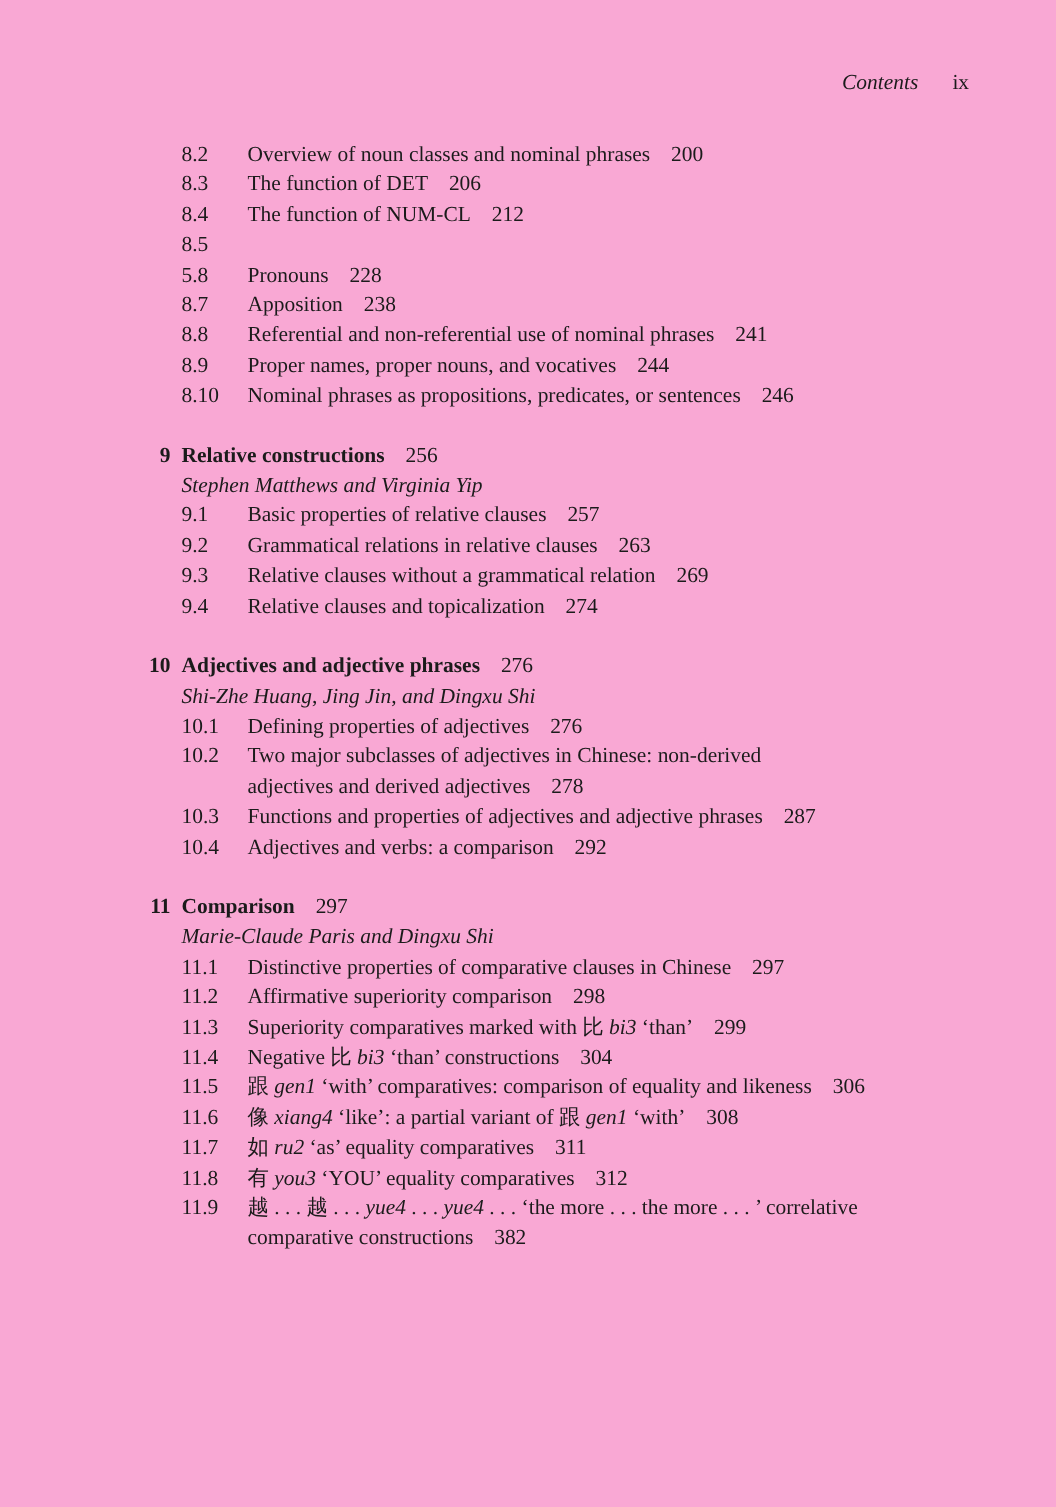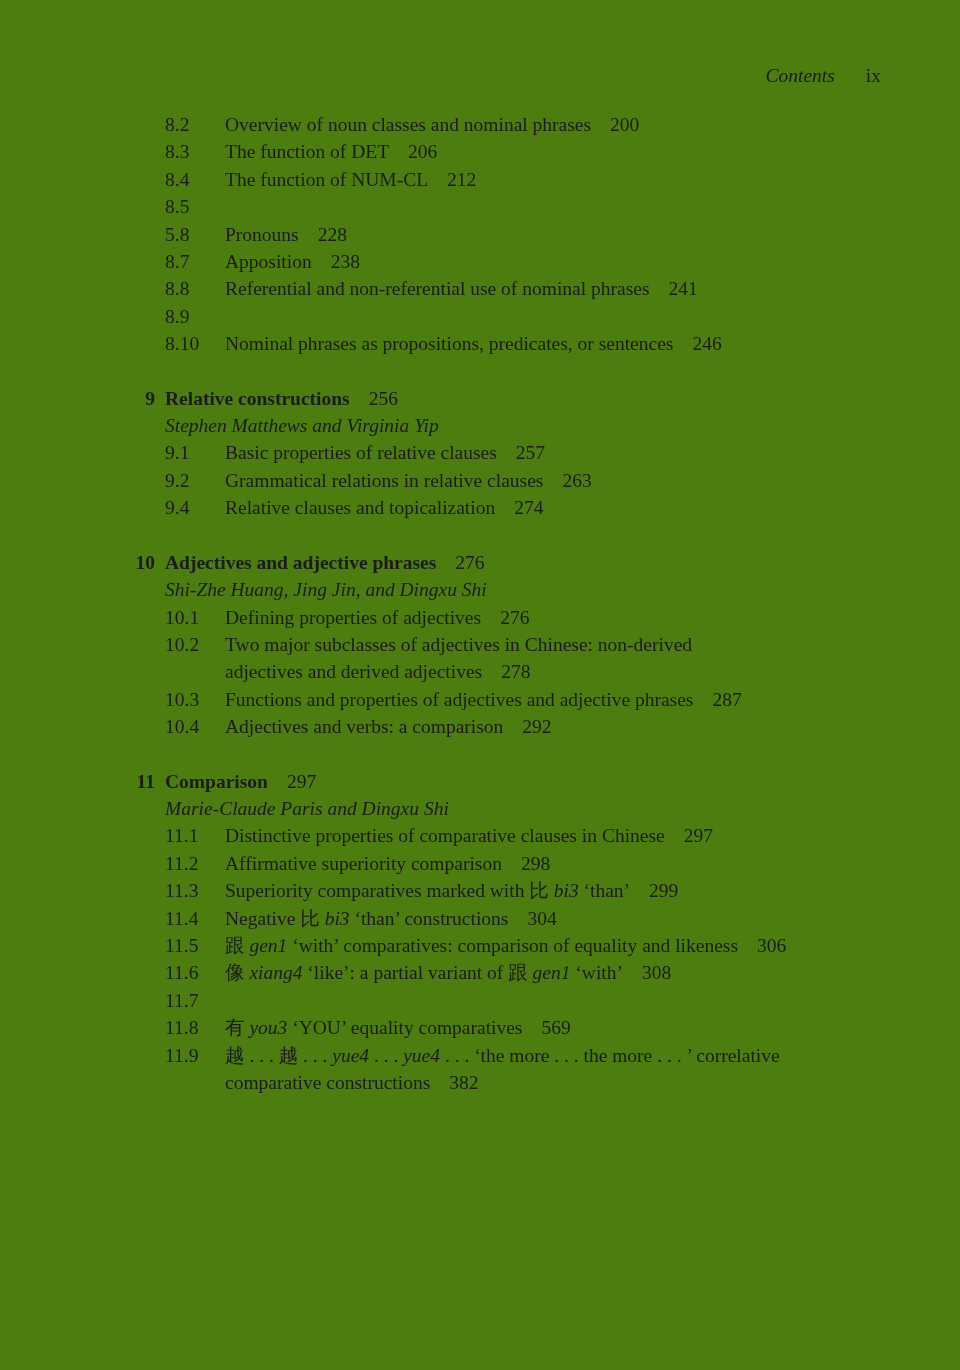--- a/index.html
+++ b/index.html
@@ -8,35 +8,35 @@
     background: #ffffff;
     color: #1b1b1b;
     font-family: "Liberation Serif", "DejaVu Serif", serif;
     font-size: 19.5px;
     line-height: 27.4px;
   }
   .page {
     position: relative;
     width: 960px; height: 1370px;
     overflow: hidden;
-    background: #4d7c0f;
+    background: #f9a8d4;
   }
   
   .running-head {
     position: absolute;
     top: 62px; right: 79px;
     white-space: nowrap;
   }
   .running-title { font-style: italic; }
   .folio { margin-left: 31px; }
 
   
   .toc {
     position: absolute;
-    top: 111px; left: 0; right: 0;
+    top: 127px; left: 0; right: 0;
   }
   .row { display: flex; align-items: baseline; }
   .sec { margin-left: 165px; }
   .sec .num { flex: 0 0 60px; }
   .sec .title { width: 660px; }
   .page-ref { margin-left: 19px; margin-top: 20px; }
 
   .chapter { margin-top: 27px; }
   .ch-row { display: flex; align-items: baseline; margin-left: 130px; font-weight: bold; }
   .ch-num { flex: 0 0 25px; text-align: right; }
@@ -78,20 +78,21 @@
         <div class="row sec">
     <span class="num">8.7</span>
     <span class="title"><span class="t">Apposition</span><span class="page-ref">238</span></span>
   </div>
         <div class="row sec">
     <span class="num">8.8</span>
     <span class="title"><span class="t">Referential and non-referential use of nominal phrases</span><span class="page-ref">241</span></span>
   </div>
         <div class="row sec">
     <span class="num">8.9</span>
+    <span class="title"><span class="t">Proper names, proper nouns, and vocatives</span><span class="page-ref">244</span></span>
   </div>
         <div class="row sec">
     <span class="num">8.10</span>
     <span class="title"><span class="t">Nominal phrases as propositions, predicates, or sentences</span><span class="page-ref">246</span></span>
   </div>
       </div>
     <div>
         <div class="chapter">
     <div class="row ch-row">
       <span class="ch-num">9</span>
@@ -99,20 +100,24 @@
     </div>
     <div class="authors">Stephen Matthews and Virginia Yip</div>
     <div class="sections">
             <div class="row sec">
     <span class="num">9.1</span>
     <span class="title"><span class="t">Basic properties of relative clauses</span><span class="page-ref">257</span></span>
   </div>
             <div class="row sec">
     <span class="num">9.2</span>
     <span class="title"><span class="t">Grammatical relations in relative clauses</span><span class="page-ref">263</span></span>
+  </div>
+            <div class="row sec">
+    <span class="num">9.3</span>
+    <span class="title"><span class="t">Relative clauses without a grammatical relation</span><span class="page-ref">269</span></span>
   </div>
             <div class="row sec">
     <span class="num">9.4</span>
     <span class="title"><span class="t">Relative clauses and topicalization</span><span class="page-ref">274</span></span>
   </div>
           </div>
   </div>
         <div class="chapter">
     <div class="row ch-row">
       <span class="ch-num">10</span>
@@ -164,24 +169,25 @@
             <div class="row sec">
     <span class="num">11.5</span>
     <span class="title"><span class="t">跟 <i>gen1</i> ‘with’ comparatives: comparison of equality and likeness</span><span class="page-ref">306</span></span>
   </div>
             <div class="row sec">
     <span class="num">11.6</span>
     <span class="title"><span class="t">像 <i>xiang4</i> ‘like’: a partial variant of 跟 <i>gen1</i> ‘with’</span><span class="page-ref">308</span></span>
   </div>
             <div class="row sec">
     <span class="num">11.7</span>
+    <span class="title"><span class="t">如 <i>ru2</i> ‘as’ equality comparatives</span><span class="page-ref">311</span></span>
   </div>
             <div class="row sec">
     <span class="num">11.8</span>
-    <span class="title"><span class="t">有 <i>you3</i> ‘YOU’ equality comparatives</span><span class="page-ref">569</span></span>
+    <span class="title"><span class="t">有 <i>you3</i> ‘YOU’ equality comparatives</span><span class="page-ref">312</span></span>
   </div>
             <div class="row sec">
     <span class="num">11.9</span>
     <span class="title"><span class="t">越 . . . 越 . . . <i>yue4</i> . . . <i>yue4</i> . . . ‘the more . . . the more . . . ’ correlative<br>comparative constructions</span><span class="page-ref">382</span></span>
   </div>
           </div>
   </div>
       </div>
   </div>
 

